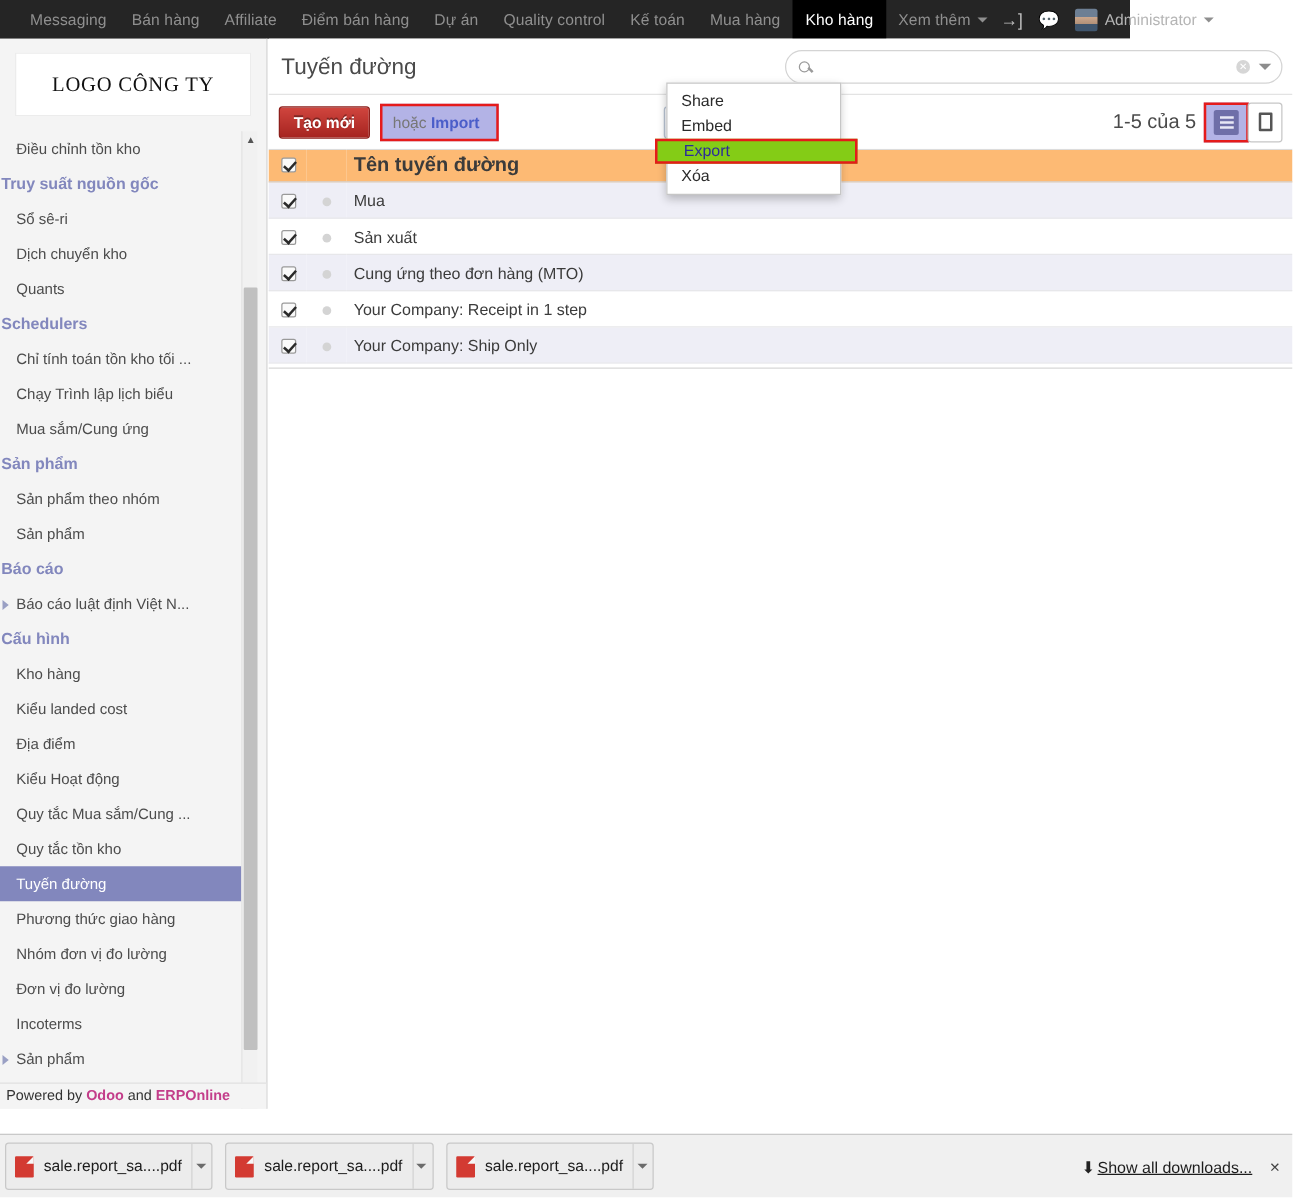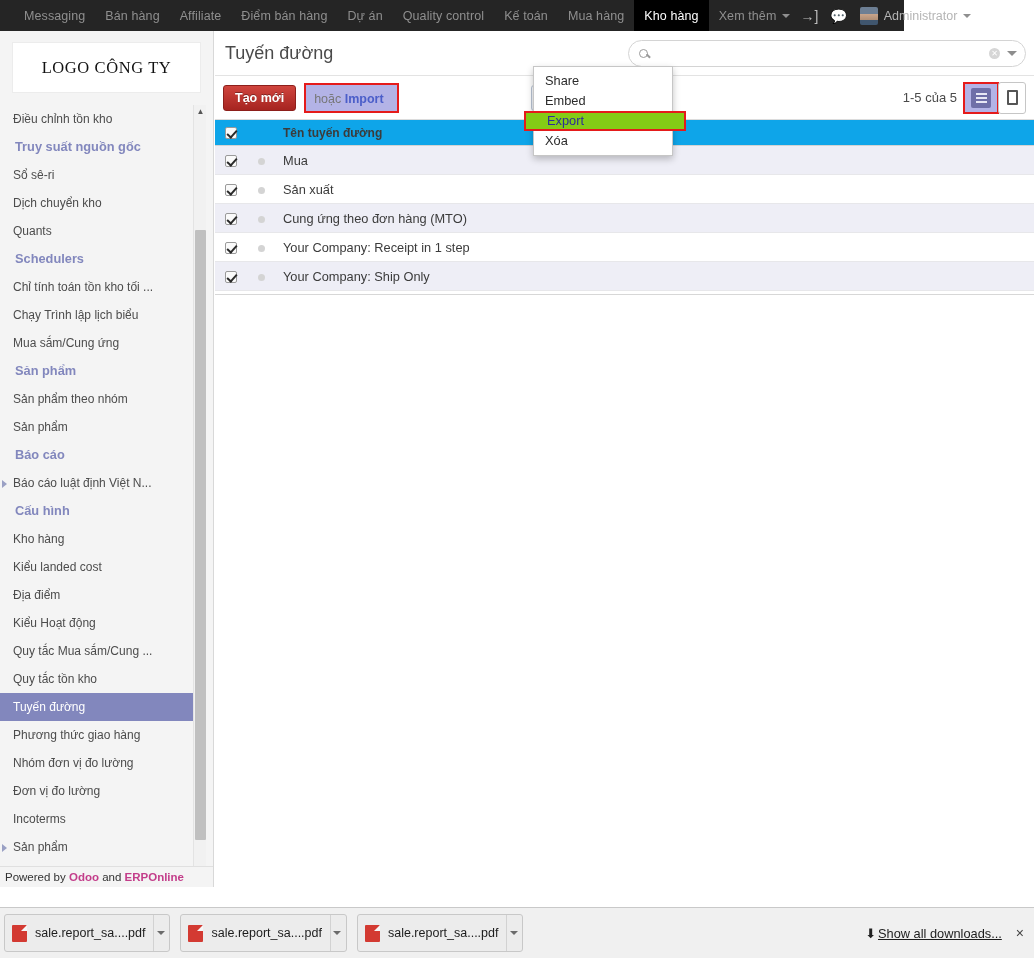--- a/index.html
+++ b/index.html
@@ -61,21 +61,21 @@
   }
   .menu-list { padding: 0 0 6px 0; width: 199px; }
   .m-leaf {
     height: 28px; line-height: 28px;
     padding-left: 13px; font-size: 12px; color: #4c4c4c;
     cursor: pointer; white-space: nowrap; overflow: hidden;
   }
   .m-leaf.sel { background: #8287bd; color: #fff; }
   .m-head {
     height: 28px; line-height: 28px;
-    padding-left: 15px; font-size: 12.8px; font-weight: bold; color: #8287bd;
+    padding-left: 1px; font-size: 12.8px; font-weight: bold; color: #8287bd;
     white-space: nowrap;
   }
   .m-leaf.caretted { padding-left: 13px; position: relative; }
   .m-leaf.caretted::before {
     content: ""; position: absolute; left: 2px; top: 11px;
     border-top: 4px solid transparent; border-bottom: 4px solid transparent;
     border-left: 5px solid #9aa0c4;
   }
 
   
@@ -156,21 +156,21 @@
     background: linear-gradient(#fbfcfe, #eaeef5);
     border: 1px solid #b9c4d4; border-radius: 3px;
     font-size: 12.5px; color: #3c3c3c; padding: 5px 11px; cursor: pointer;
     position: relative; z-index: 40;
   }
   #btn-more .caret {
     display: inline-block; margin-left: 5px;
     border-left: 4px solid transparent; border-right: 4px solid transparent;
     border-top: 4px solid #3c3c3c;
   }
-  #pager { margin-left: auto; font-size: 13px; color: #4a4a4a; white-space: nowrap; padding-right: 6px; }
+  #pager { margin-left: auto; font-size: 16px; color: #4a4a4a; white-space: nowrap; padding-right: 6px; }
 
   #switch-wrap { display: flex; align-items: stretch; position: relative; }
   #sw-list-hl {
     background: #b3b3e6; border: 2px solid #e51b1b;
     padding: 4px 6px; display: flex; align-items: center;
   }
   .sw-list-icon {
     width: 20px; height: 20px; background: #6f6fa8; border-radius: 2px;
     display: flex; flex-direction: column; align-items: center; justify-content: center; gap: 2px;
   }
@@ -178,22 +178,22 @@
   #sw-form {
     border: 1px solid #c6c6c6; border-radius: 3px; background: #fff;
     width: 28px; display: flex; align-items: center; justify-content: center;
     margin-left: -1px; cursor: pointer;
   }
   .sw-form-icon { width: 11px; height: 15px; border: 2px solid #555; border-radius: 1px; }
 
   
   #tbl { width: 100%; border-collapse: collapse; table-layout: fixed; }
   #tbl th {
-    background: #0ea5e9; border-top: 1px solid #dcdcdc; border-bottom: 1px solid #d3d3d3;
-    height: 26px; font-size: 12px; color: #3b3b3b; text-align: left; font-weight: bold;
+    background: #fdba74; border-top: 1px solid #dcdcdc; border-bottom: 1px solid #d3d3d3;
+    height: 26px; font-size: 16px; color: #3b3b3b; text-align: left; font-weight: bold;
   }
   #tbl td { height: 29px; font-size: 12.8px; color: #3b3b3b; border-bottom: 1px solid #e7e7ea; }
   #tbl tr.alt td { background: #eeeef6; }
   .col-chk { width: 30px; text-align: center !important; padding-left: 2px; }
   .col-dot { width: 32px; text-align: center !important; }
   .col-name { padding-left: 6px; }
   .chk {
     width: 12px; height: 12px; border: 1px solid #9a9a9a; background: #fafafa;
     display: inline-block; position: relative; vertical-align: middle; border-radius: 2px;
   }

